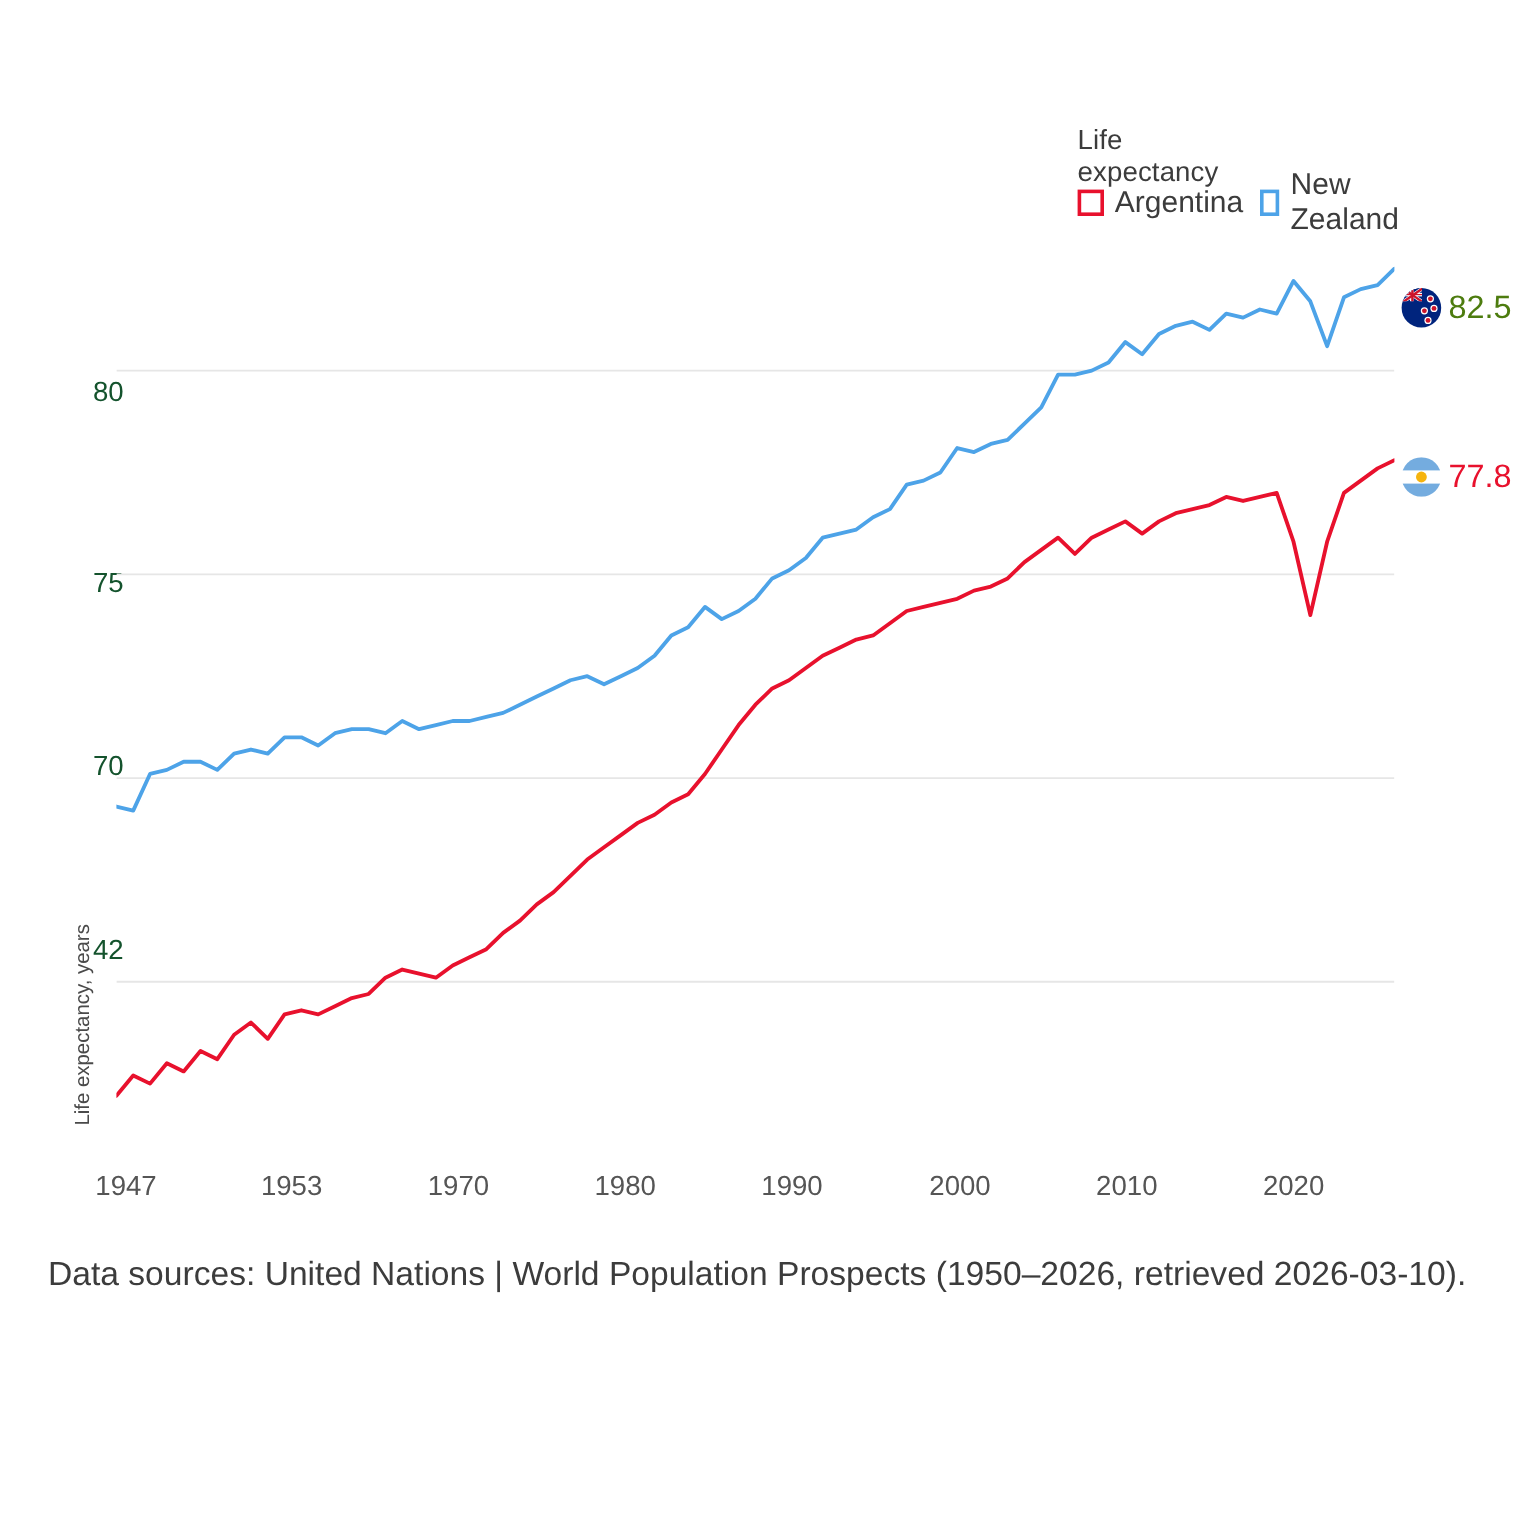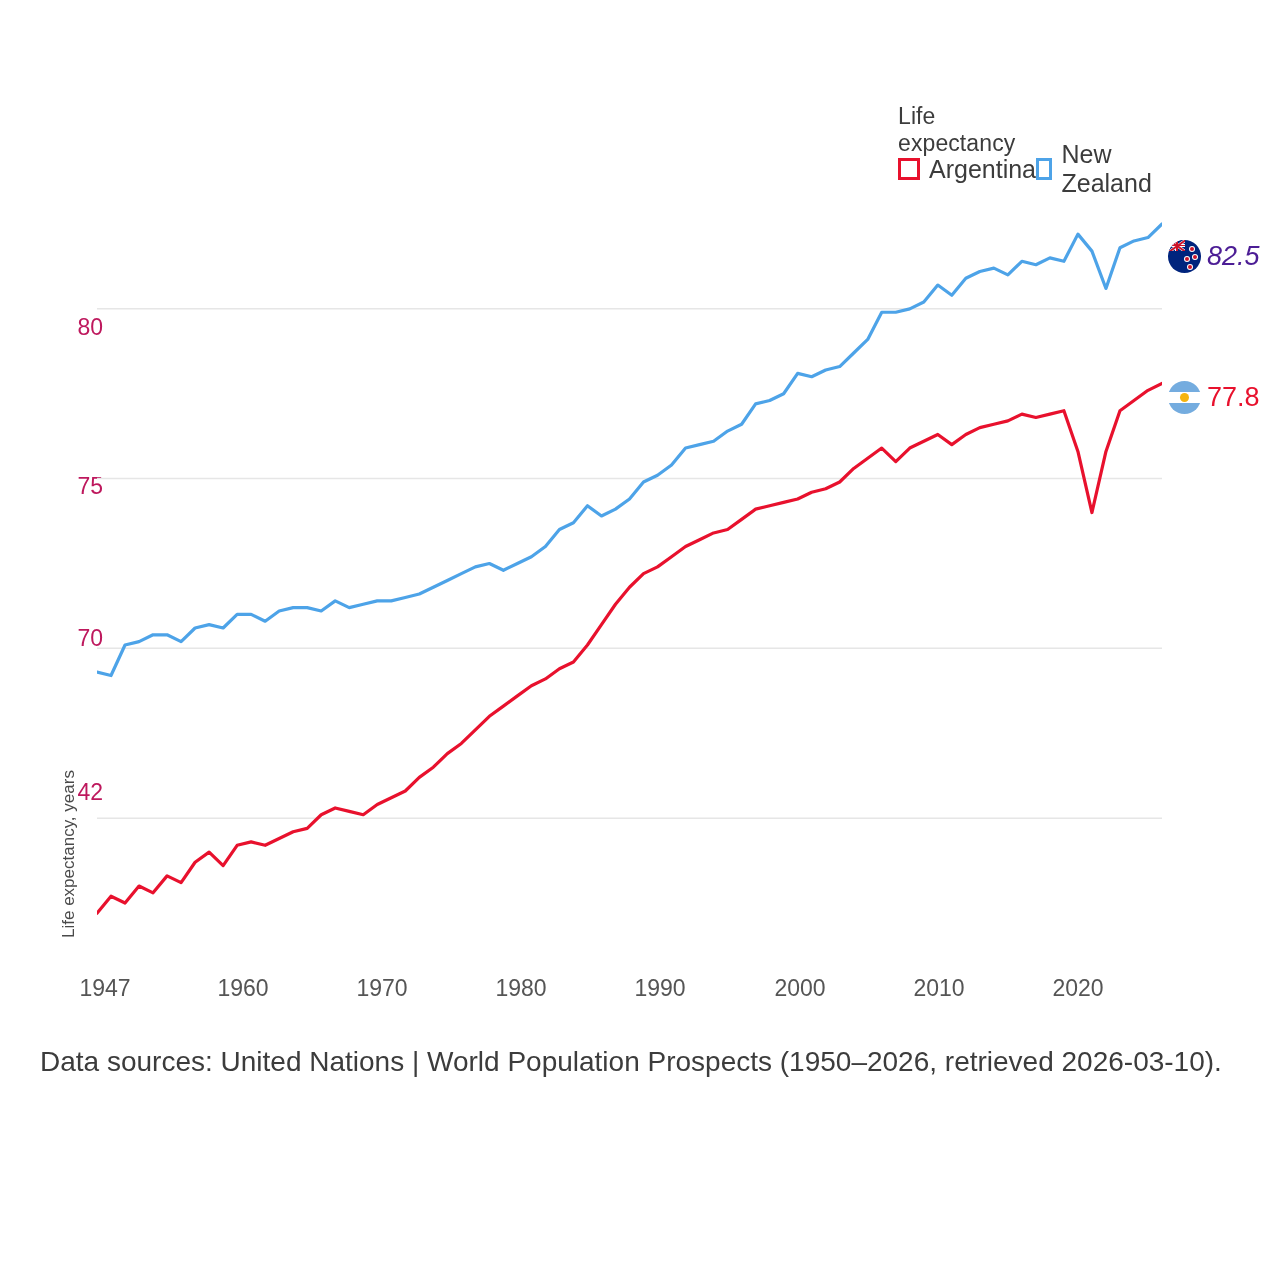--- a/index.html
+++ b/index.html
@@ -29,20 +29,21 @@
     font-size: 23px;
     color: #3c3c3c;
     letter-spacing: 0.1px;
   }
   .legend-row {
     position: absolute;
     left: 898px;
     top: 140px;
     display: flex;
     align-items: center;
+    gap: 14px;
   }
   .legend-item {
     display: flex;
     align-items: center;
     gap: 9px;
   }
   .legend-swatch {
     width: 22px;
     height: 22px;
     box-sizing: border-box;
@@ -74,21 +75,21 @@
     position: absolute;
     left: 30px;
     top: 468px;
     height: 260px;
     width: 22px;
   }
   .ytick {
     position: absolute;
     right: 0;
     font-size: 23px;
-    color: #be185d;
+    color: #14532d;
     text-align: right;
     transform: translateY(-50%);
   }
   .ytick-col {
     position: absolute;
     left: 0;
     top: 0;
     width: 103px;
     height: 1280px;
   }
@@ -126,21 +127,21 @@
   
   .end-label {
     position: absolute;
     display: flex;
     align-items: center;
     gap: 6px;
   }
   .end-value {
     font-size: 27px;
   }
-  .end-value.nz { color: #4c1d95; font-style: italic; }
+  .end-value.nz { color: #4d7c0f; }
   .end-value.ar { color: #e8112d; }
   .flag-badge {
     width: 33px;
     height: 33px;
     border-radius: 50%;
     overflow: hidden;
     position: relative;
     flex: none;
   }
   
@@ -259,21 +260,21 @@
 
   <div class="ytick-col">
     <div class="ytick" style="top:327px">80</div>
     <div class="ytick" style="top:486px">75</div>
     <div class="ytick" style="top:638px">70</div>
     <div class="ytick" style="top:792px">42</div>
   </div>
 
   <div>
     <div class="xtick" style="left:105px; top:975px">1947</div>
-    <div class="xtick" style="left:243px; top:975px">1960</div>
+    <div class="xtick" style="left:243px; top:975px">1953</div>
     <div class="xtick" style="left:382px; top:975px">1970</div>
     <div class="xtick" style="left:521px; top:975px">1980</div>
     <div class="xtick" style="left:660px; top:975px">1990</div>
     <div class="xtick" style="left:800px; top:975px">2000</div>
     <div class="xtick" style="left:939px; top:975px">2010</div>
     <div class="xtick" style="left:1078px; top:975px">2020</div>
   </div>
 
   <div id="plot">
     <svg id="chart-svg" width="1065" height="730" viewBox="0 0 1065 730">

